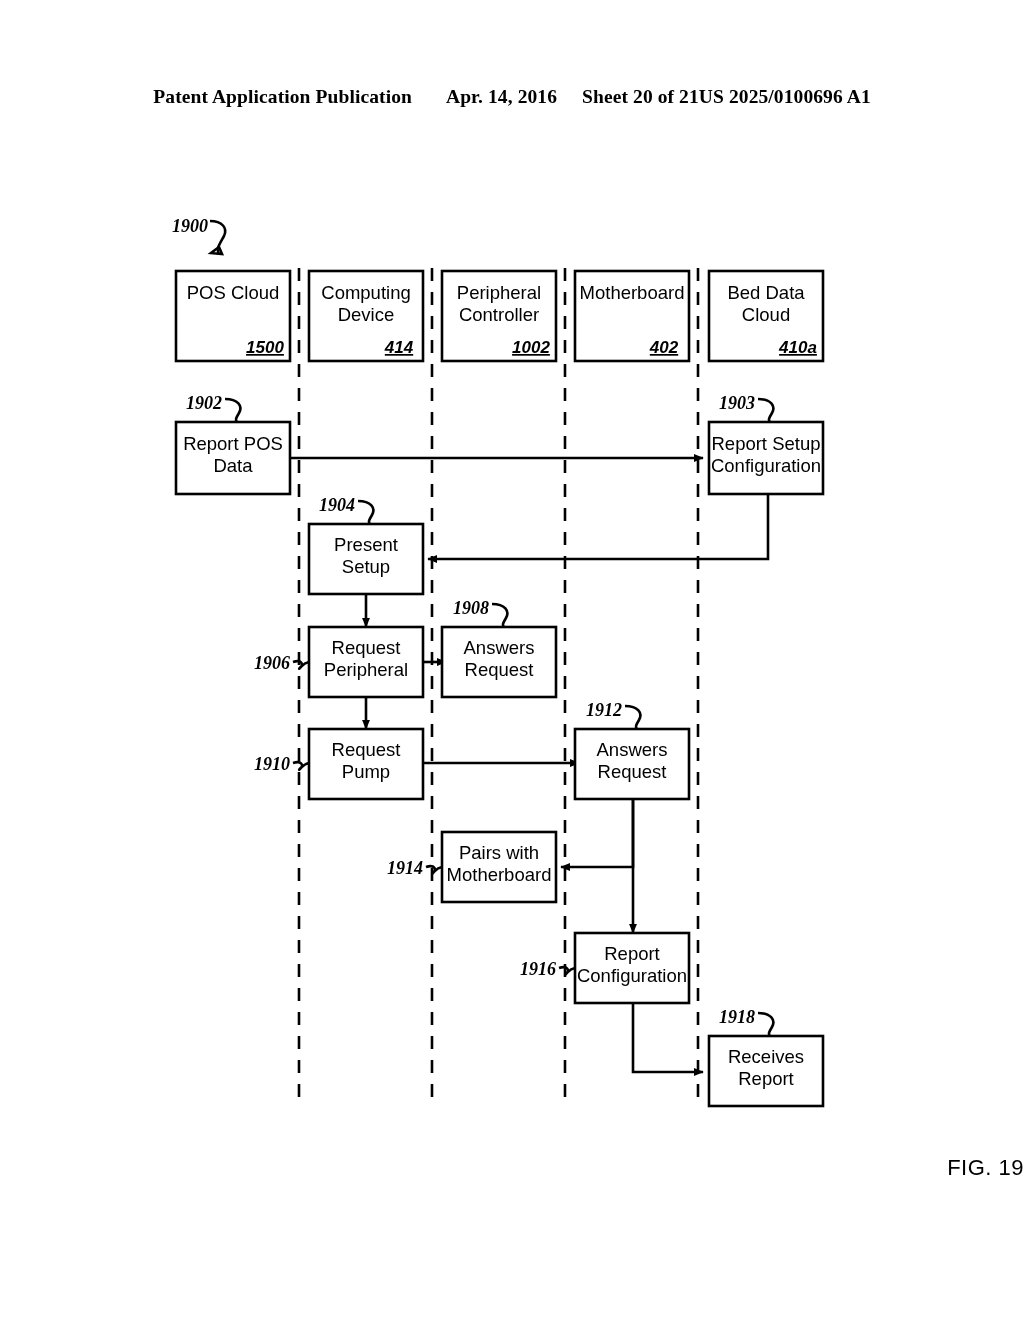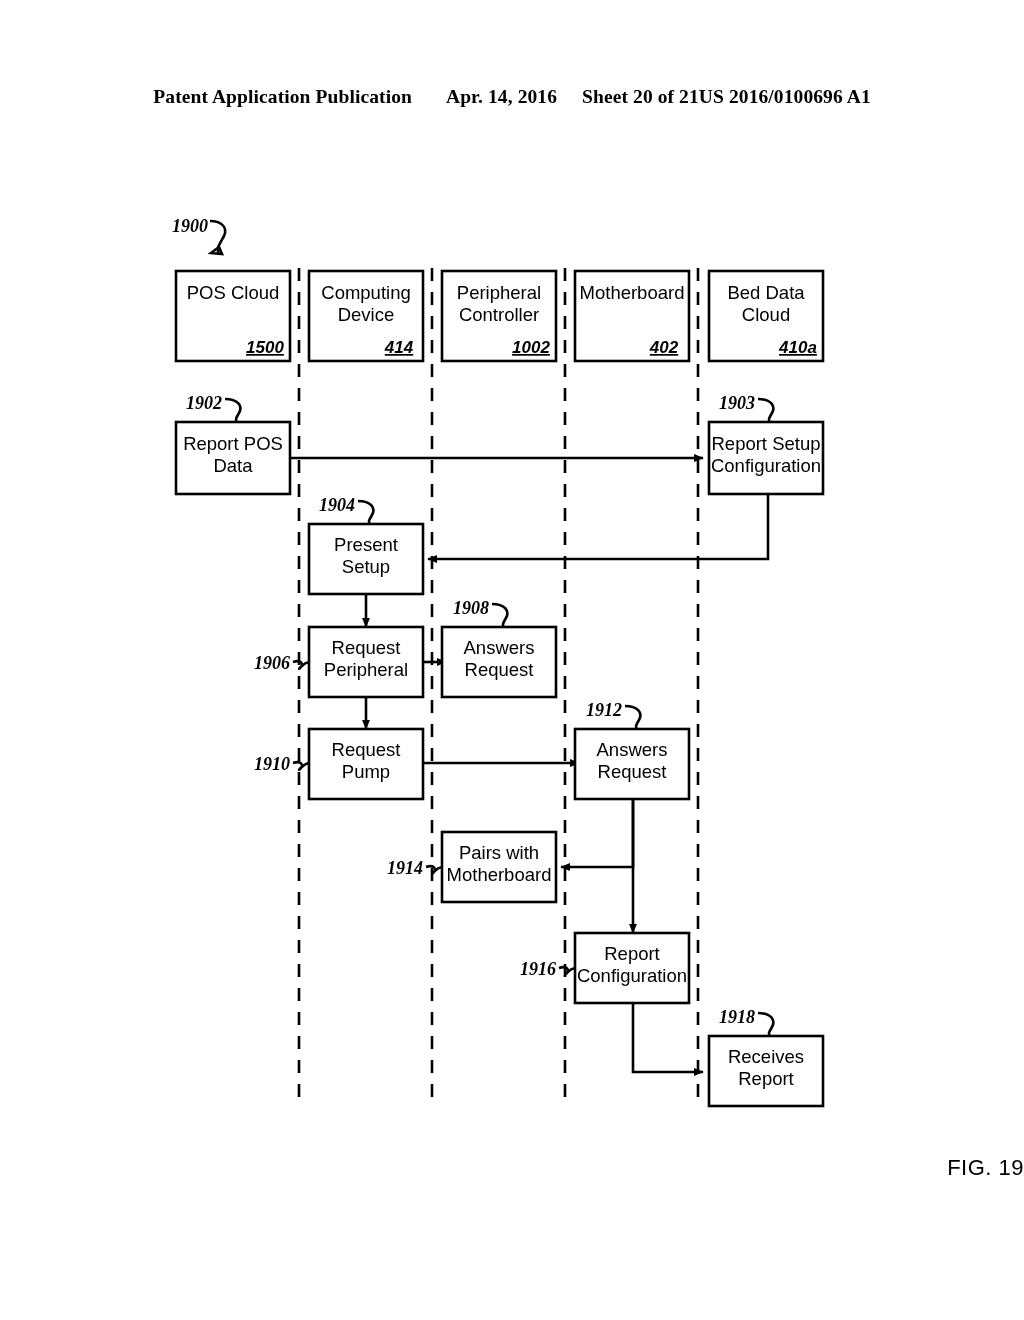--- a/index.html
+++ b/index.html
@@ -96,21 +96,21 @@
 </style>
 </head>
 <body>
 
 <div class="page">
 
   <div class="pub-header">
     <span class="seg-pub">Patent Application Publication</span>
     <span class="seg-date">Apr. 14, 2016</span>
     <span class="seg-sheet">Sheet 20 of 21</span>
-    <span class="seg-doc">US 2016/0100696 A1</span>
+    <span class="seg-doc">US 2025/0100696 A1</span>
   </div>
 
   <svg class="diagram" viewBox="0 0 1024 1320">
     <defs>
       <marker id="arw" markerWidth="10" markerHeight="8" refX="9.2" refY="4" orient="auto" markerUnits="userSpaceOnUse">
         <path d="M0,0 L10,4 L0,8 z" fill="#000000"></path>
       </marker>
     </defs>
 
     <g>

